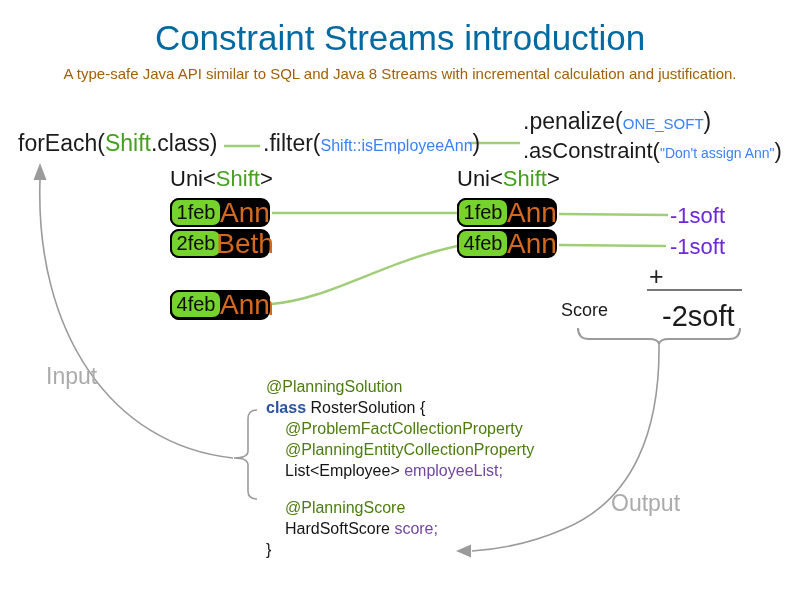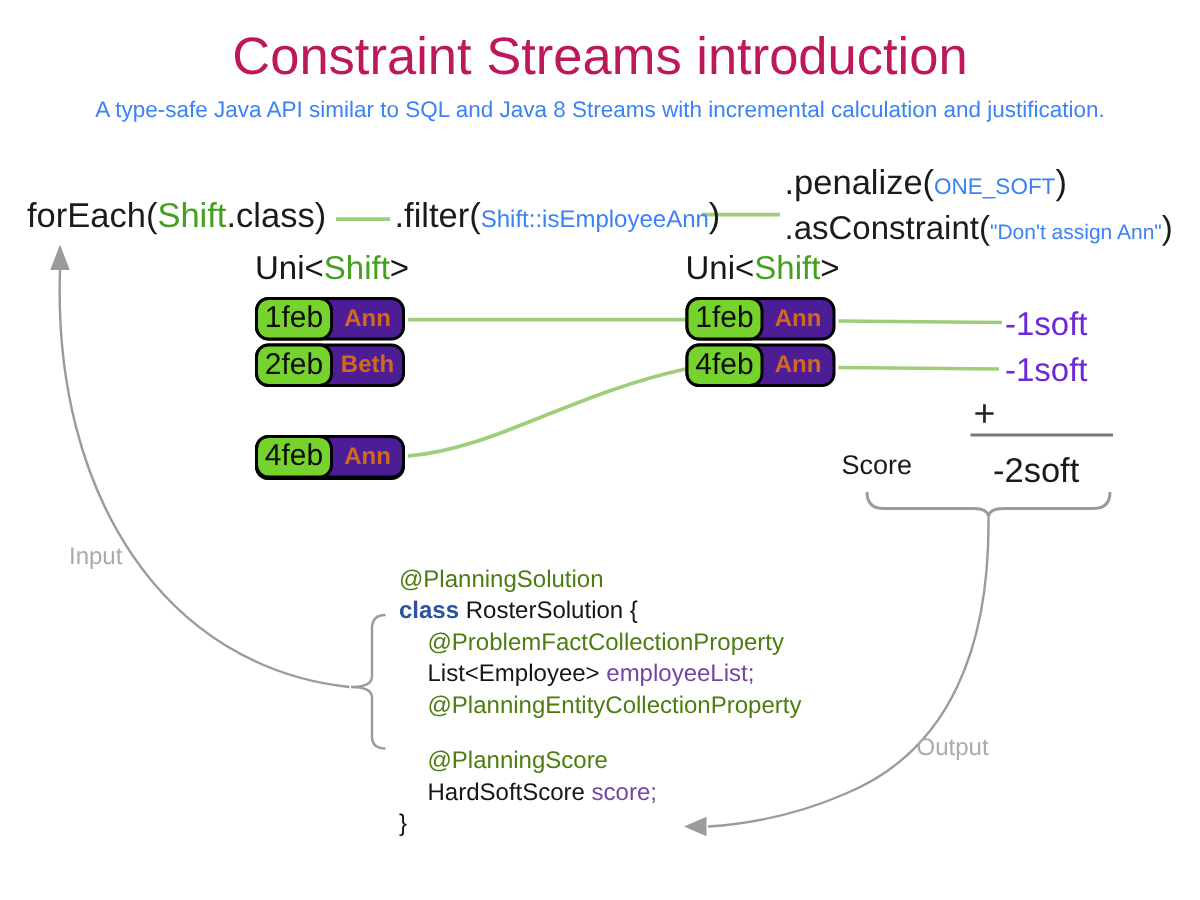--- a/index.html
+++ b/index.html
@@ -5,68 +5,68 @@
   html, body { margin: 0; padding: 0; background: #ffffff; }
   #canvas {
     position: relative; width: 800px; height: 600px; overflow: hidden;
     background: #ffffff;
     font-family: "Liberation Sans", sans-serif;
     color: #1b1b1b;
   }
   .abs { position: absolute; white-space: nowrap; }
 
   
-  .title   { left: 0; top: 18px; width: 800px; text-align: center; font-size: 35px; color: #be185d; }
-  .subtitle{ left: 0; top: 65px; width: 800px; text-align: center; font-size: 15px; color: #3b82f6; }
+  .title   { left: 0; top: 18px; width: 800px; text-align: center; font-size: 35px; color: #0369a1; }
+  .subtitle{ left: 0; top: 65px; width: 800px; text-align: center; font-size: 15px; color: #a16207; }
 
   
   .expr  { font-size: 23px; color: #1b1b1b; }
   .expr .small { font-size: 15px; color: #3b82f6; }
   .green-text { color: #44a01e; }
   #foreach-call { left: 18px;  top: 130px; }
   #filter-call  { left: 263px; top: 130px; }
   #filter-call .small { font-size: 16px; }
   #penalize-block { left: 523px; top: 108px; line-height: 27px; }
   #asconstraint-line { font-size: 22px; }
   #asconstraint-line .small { font-size: 14px; }
 
   
   .uni-label { font-size: 22px; color: #161616; }
   #uni-left  { left: 170px; top: 166px; }
   #uni-right { left: 457px; top: 166px; }
 
   
   .fact-row {
     position: absolute; width: 100px; height: 29px;
-    background: #4c1d95; border: 2px solid #000; border-radius: 9px;
+    background: #000000; border: 2px solid #000; border-radius: 9px;
     box-sizing: border-box;
   }
   .date-cell {
     position: absolute; left: -2px; top: -2px; width: 52px; height: 29px;
     background: #76d22d; border: 2px solid #000; border-radius: 9px;
     box-sizing: border-box;
     display: flex; align-items: center; justify-content: center;
     font-size: 20px; color: #0d0d0d;
   }
   .name-cell {
     position: absolute; left: 50px; right: 0; top: 0; bottom: 0;
     display: flex; align-items: center; justify-content: center;
-    font-size: 16px; color: #d2691e; font-weight: bold;
+    font-size: 28px; color: #d2691e;
   }
 
   
   .penalty { font-size: 22px; color: #6d28d9; }
   #penalty-1 { left: 670px; top: 203px; }
   #penalty-2 { left: 670px; top: 234px; }
   #plus-sign { left: 649px; top: 262px; font-size: 25px; color: #222; }
   #score-label { left: 561px; top: 300px; font-size: 18px; }
-  #score-total { left: 662px; top: 300px; font-size: 23px; }
+  #score-total { left: 662px; top: 300px; font-size: 29px; }
 
   
-  .flow-label { font-size: 16px; color: #ababab; }
+  .flow-label { font-size: 23px; color: #ababab; }
   #input-label  { left: 46px;  top: 363px; }
   #output-label { left: 611px; top: 490px; }
 
   
   #code-block { left: 266px; top: 376px; font-size: 16px; line-height: 21px; color: #151515; }
   #code-block .indent { padding-left: 19px; }
   .tok-annotation { color: #4d7c0f; }
   .tok-keyword { color: #2b53a0; font-weight: bold; }
   .tok-field { color: #7346a0; }
   .tok-type-green { color: #44a01e; }
@@ -149,21 +149,21 @@
   <div class="abs" id="score-label">Score</div>
   <div class="abs" id="score-total">-2soft</div>
 
   <div class="abs flow-label" id="input-label">Input</div>
   <div class="abs flow-label" id="output-label">Output</div>
 
   <div class="abs" id="code-block">
     <div><span class="tok-annotation">@PlanningSolution</span></div>
     <div><span class="tok-keyword">class</span><span> RosterSolution {</span></div>
     <div class="indent"><span class="tok-annotation">@ProblemFactCollectionProperty</span></div>
+    <div class="indent"><span class="tok-annotation">@PlanningEntityCollectionProperty</span></div>
     <div class="indent"><span>List&lt;Employee&gt; </span><span class="tok-field">employeeList;</span></div>
-    <div class="indent"><span class="tok-annotation">@PlanningEntityCollectionProperty</span></div>
     <div class="code-spacer"></div>
     <div class="indent"><span class="tok-annotation">@PlanningScore</span></div>
     <div class="indent"><span>HardSoftScore </span><span class="tok-field">score;</span></div>
     <div><span>}</span></div>
   </div>
 
 </div>
 
 </body></html>

